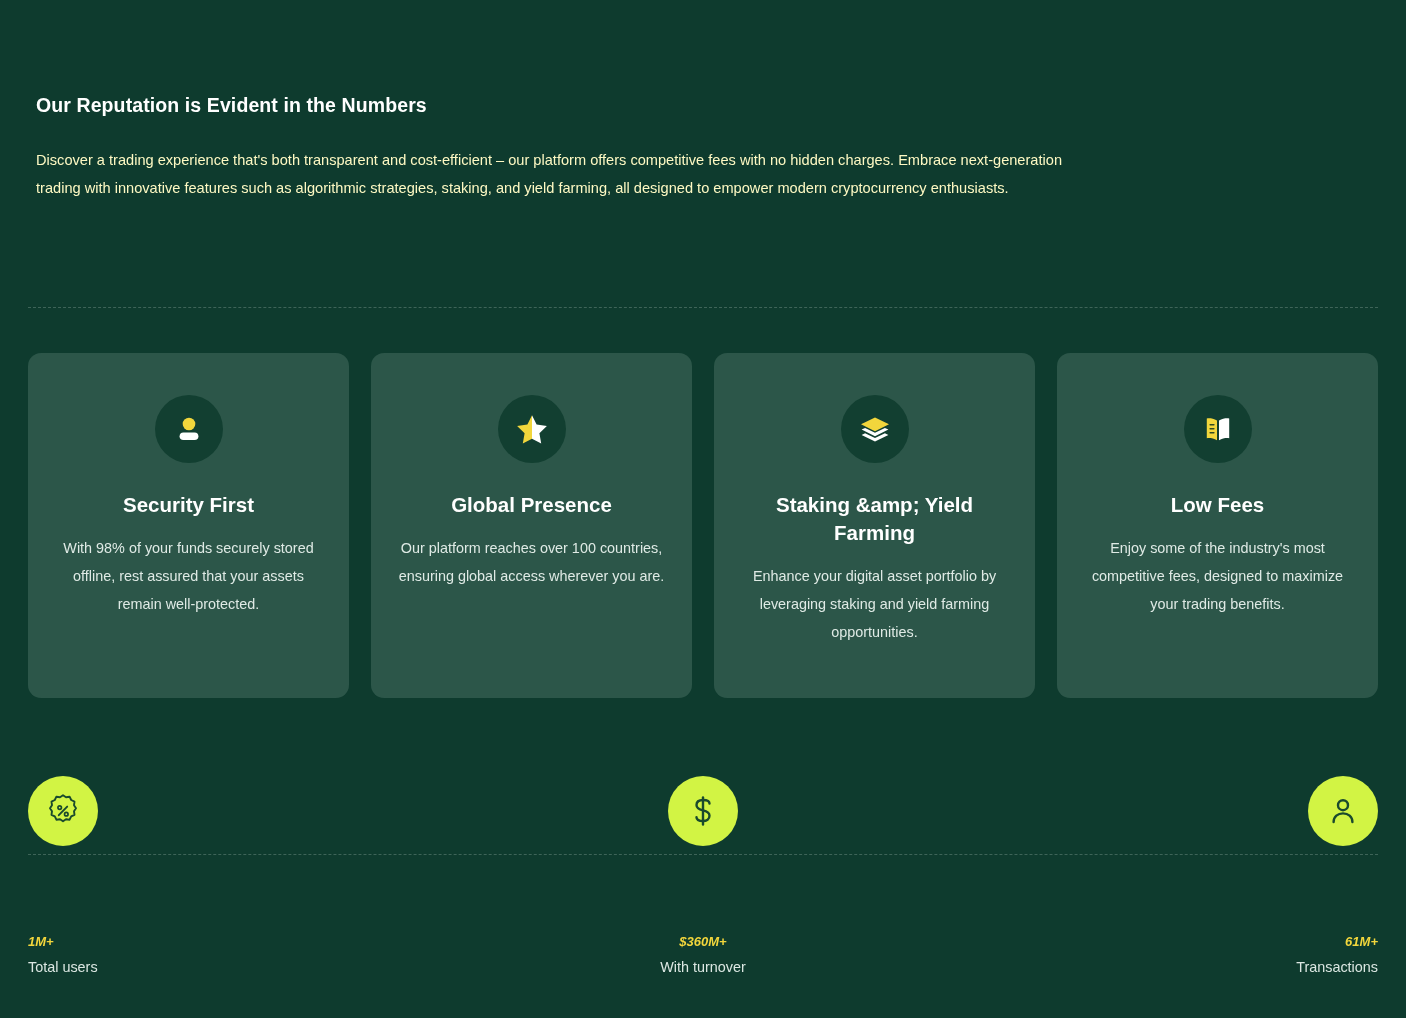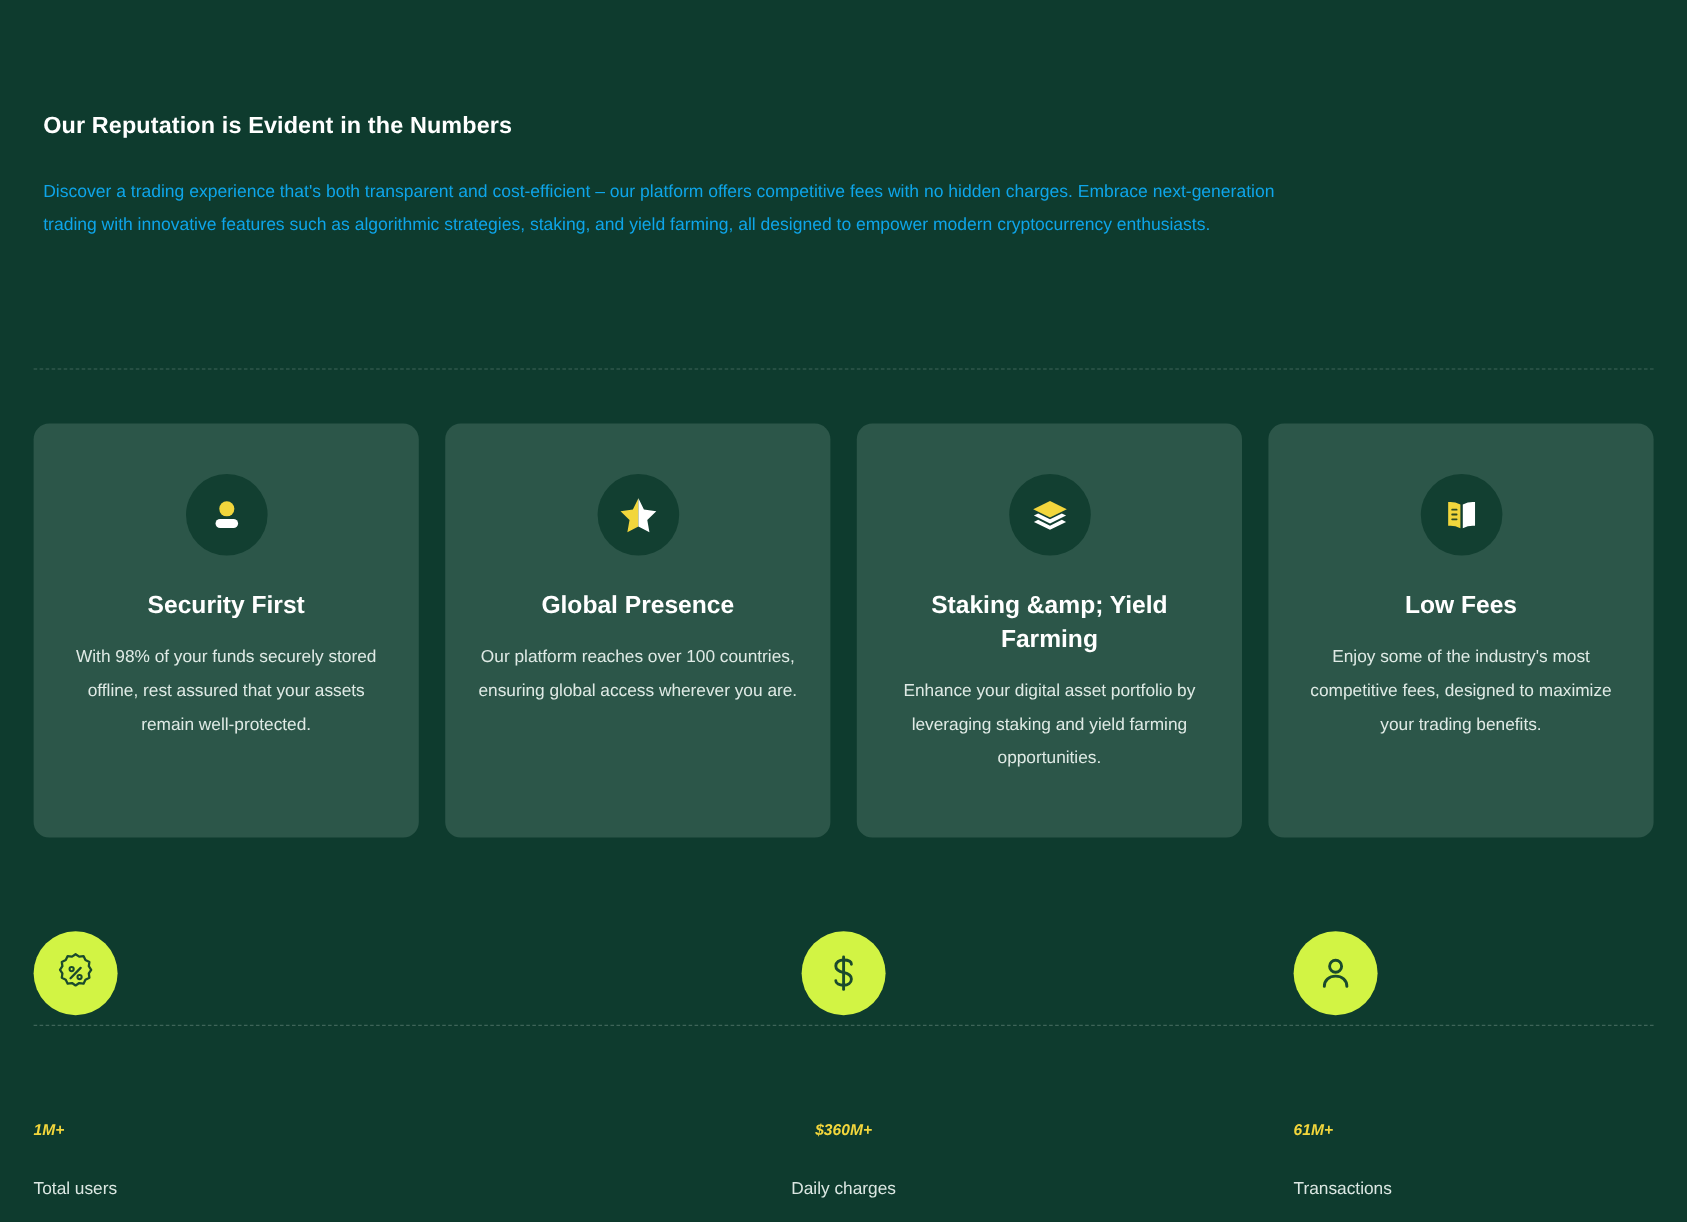--- a/index.html
+++ b/index.html
@@ -30,21 +30,21 @@
     font-size: 19.5px;
     font-weight: bold;
     color: #ffffff;
     letter-spacing: 0.1px;
     line-height: 26px;
   }
   .intro-para {
     margin-top: 28px;
     font-size: 14.6px;
     line-height: 28px;
-    color: #0ea5e9;
+    color: #fef9c3;
     max-width: 1040px;
   }
 
   
   .divider {
     position: absolute;
     left: 28px;
     width: 1350px;
     height: 0;
     border-top: 1.5px dashed #3e6458;
@@ -105,41 +105,41 @@
     display: flex;
     justify-content: space-between;
   }
   .stat {
     width: 300px;
     display: flex;
     flex-direction: column;
   }
   .stat.left  { align-items: flex-start; }
   .stat.mid   { align-items: center; }
-  .stat.right { }
+  .stat.right { align-items: flex-end; }
 
   .stat-icon-wrap {
     width: 70px;
     height: 70px;
     border-radius: 50%;
     background: #d2f444;
     display: flex;
     align-items: center;
     justify-content: center;
   }
   .stat-value {
     margin-top: 84px;
     font-size: 13px;
     font-weight: bold;
     color: #f2d63c;
     line-height: 24px;
     font-style: italic;
   }
   .stat-label {
-    margin-top: 27px;
+    margin-top: 3px;
     font-size: 14.4px;
     color: #dbe7e2;
     line-height: 20px;
   }
 </style>
 </head>
 <body>
 
 <div class="page">
 
@@ -228,21 +228,21 @@
     </div>
 
     <div class="stat mid">
       <div class="stat-icon-wrap">
         <svg width="38" height="38" viewBox="0 0 38 38">
           <line x1="19" y1="5.5" x2="19" y2="32.5" stroke="#1a4a2d" stroke-width="2.4" stroke-linecap="round"></line>
           <path d="M25.5 11.5 C25.5 9.2 22.6 8.0 19 8.0 C15.4 8.0 12.5 9.6 12.5 13.0 C12.5 16.4 15.4 17.6 19 18.4 C22.6 19.2 25.5 20.4 25.5 23.8 C25.5 27.2 22.6 29.0 19 29.0 C15.4 29.0 12.5 27.6 12.5 25.2" fill="none" stroke="#1a4a2d" stroke-width="2.4" stroke-linecap="round"></path>
         </svg>
       </div>
       <div class="stat-value">$360M+</div>
-      <div class="stat-label">Daily charges</div>
+      <div class="stat-label">With turnover</div>
     </div>
 
     <div class="stat right">
       <div class="stat-icon-wrap">
         <svg width="38" height="38" viewBox="0 0 38 38">
           <circle cx="19" cy="13.2" r="5.0" fill="none" stroke="#1a4a2d" stroke-width="2.4"></circle>
           <path d="M9.6 30.0 C9.6 24.6 13.8 21.4 19 21.4 C24.2 21.4 28.4 24.6 28.4 30.0" fill="none" stroke="#1a4a2d" stroke-width="2.4" stroke-linecap="round"></path>
         </svg>
       </div>
       <div class="stat-value">61M+</div>

